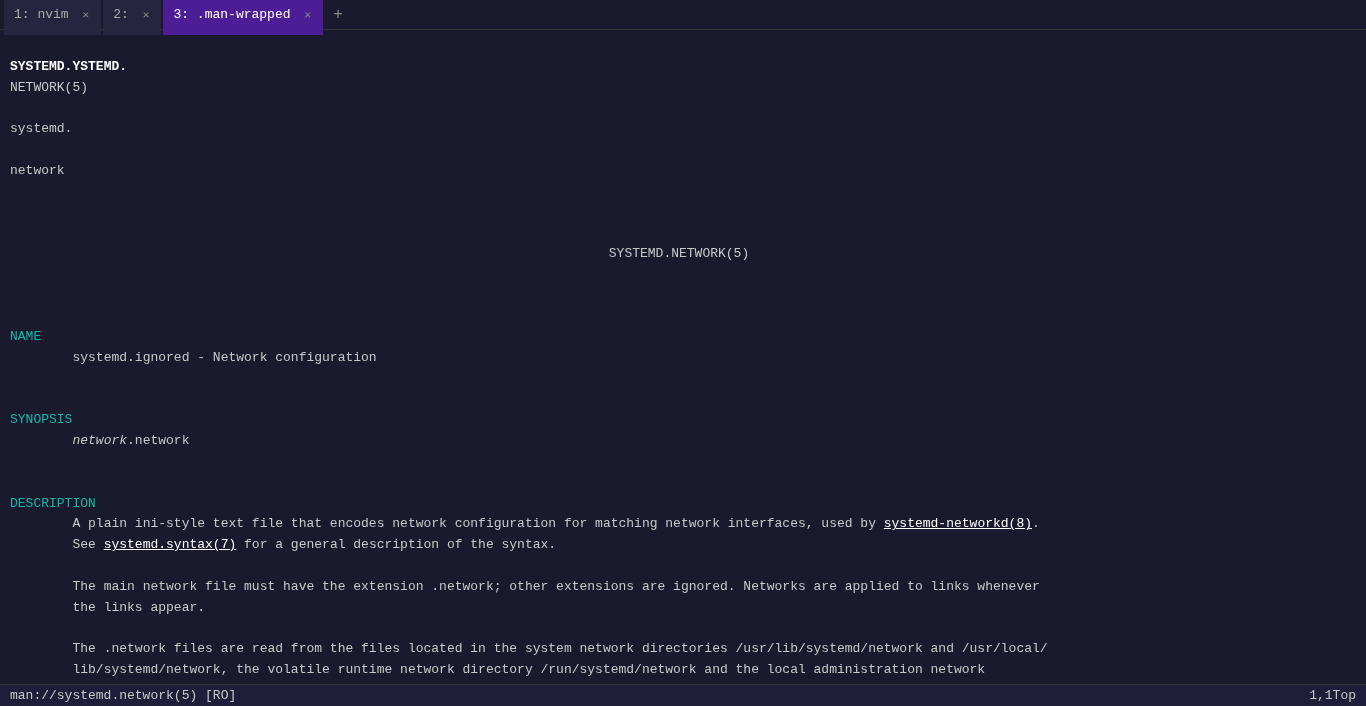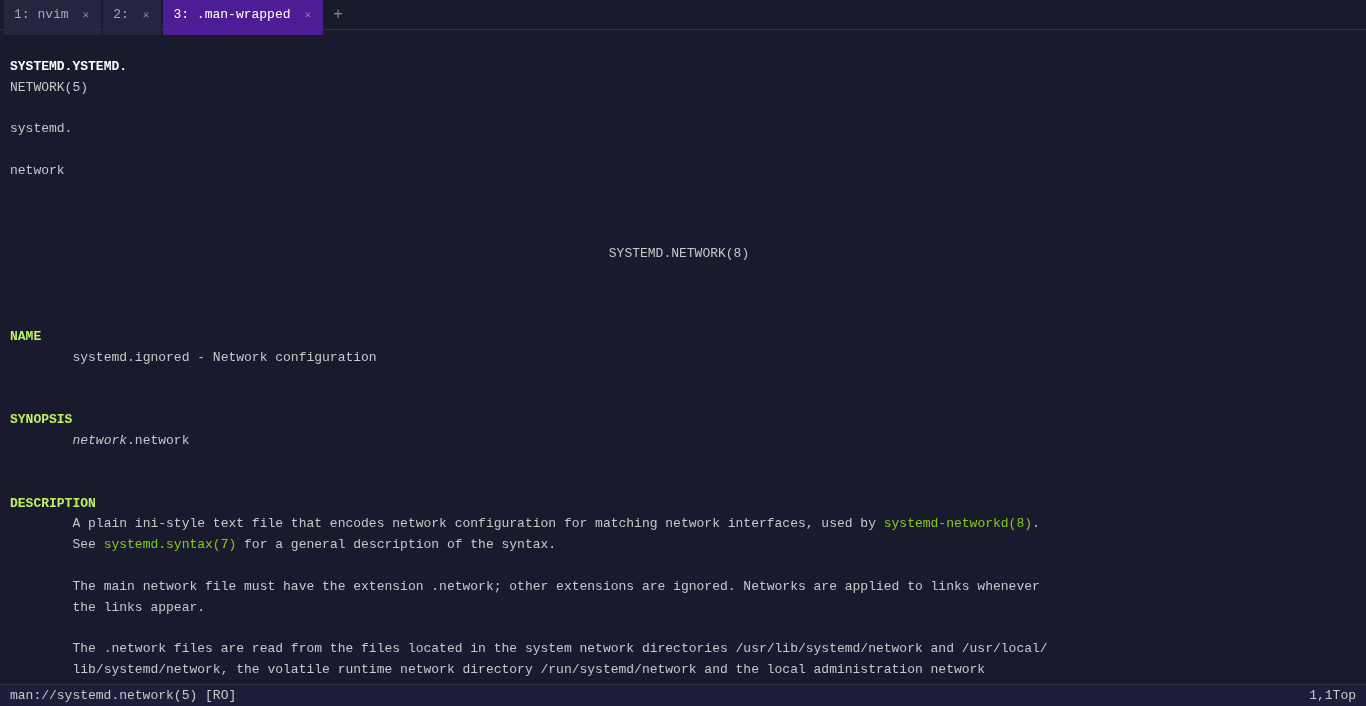--- a/index.html
+++ b/index.html
@@ -79,26 +79,27 @@
       font-size: 13px;
       color: #c8c8c8;
     }
 
     .title-bold {
       color: #ffffff;
       font-weight: bold;
     }
 
     .section-heading {
-      color: #bef264;
-      font-weight: bold;
+      color: #14b8a6;
+      font-weight: normal;
     }
 
     .link-cyan {
-      color: #84cc16;
+      color: #ffffff;
+      text-decoration: underline;
     }
 
     .italic-text {
       font-style: italic;
     }
 
     .center-title {
       text-align: center;
       color: #c8c8c8;
       display: block;
@@ -163,21 +164,21 @@
   <div class="man-content">
 <span class="title-bold">SYSTEMD.</span><span class="title-bold">YSTEMD.</span>
 <span>NETWORK(5)</span>
 <span>                                                                                                      </span>
 <span>systemd.</span>
 <span>
 </span><span>network</span>
 
 <span>
 </span>
-<span class="center-title">SYSTEMD.NETWORK(8)</span>
+<span class="center-title">SYSTEMD.NETWORK(5)</span>
 
 <span>
 </span><span class="section-heading">NAME</span>
 <span>        systemd.ignored - Network configuration</span>
 
 <span>
 </span><span class="section-heading">SYNOPSIS</span>
 <span>        <span class="italic-text">network</span>.network</span>
 
 <span>

